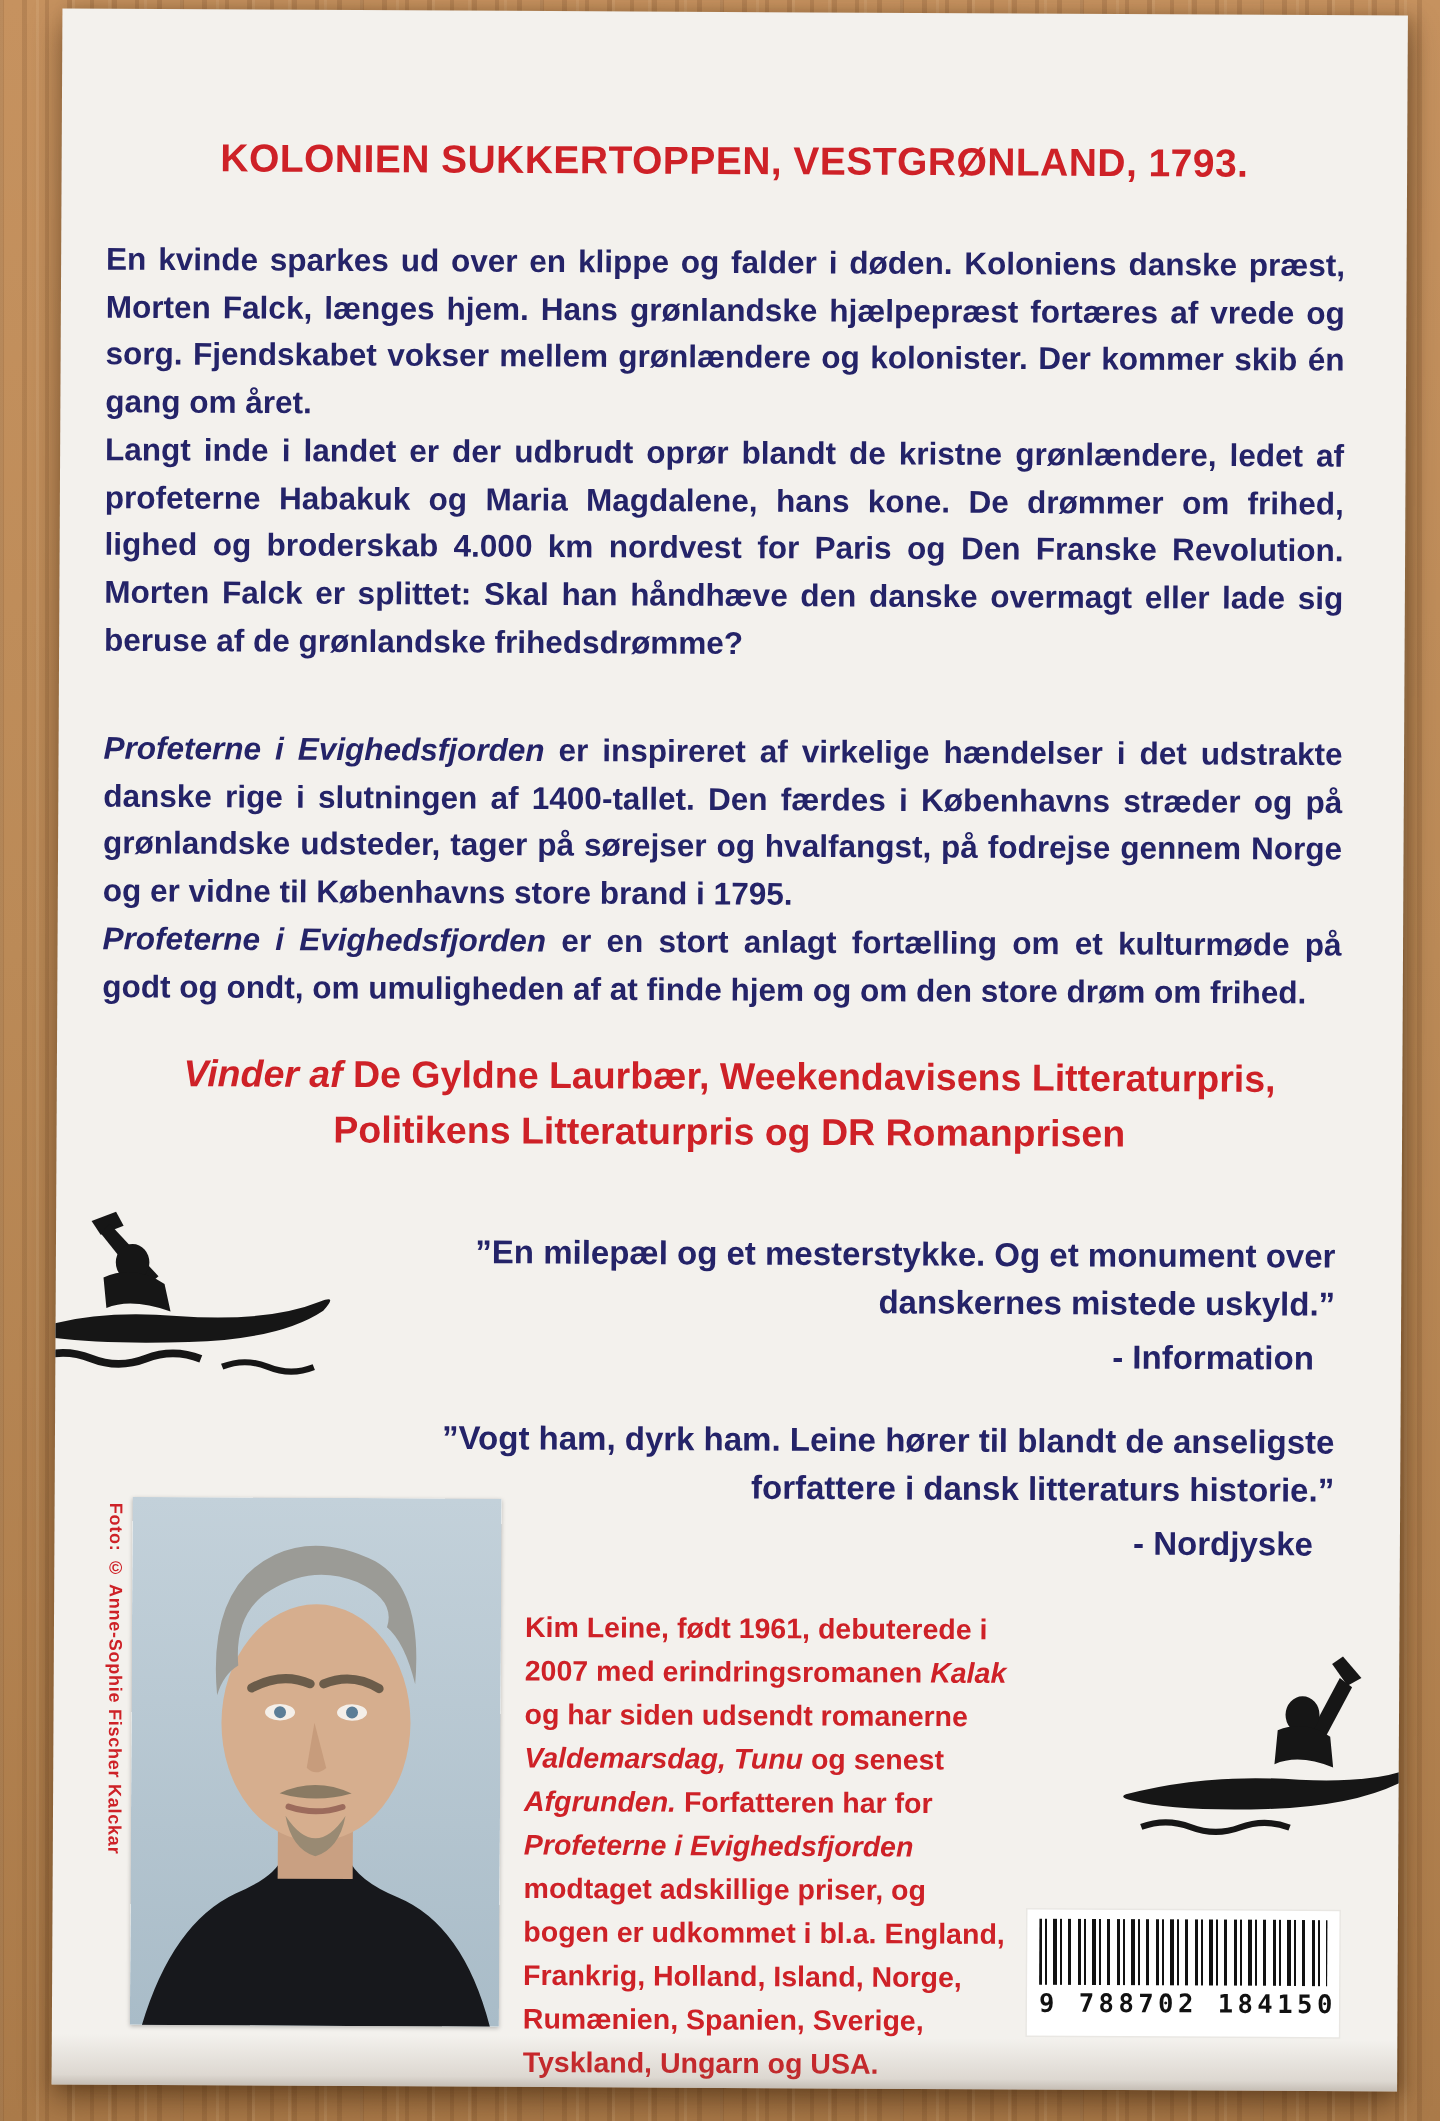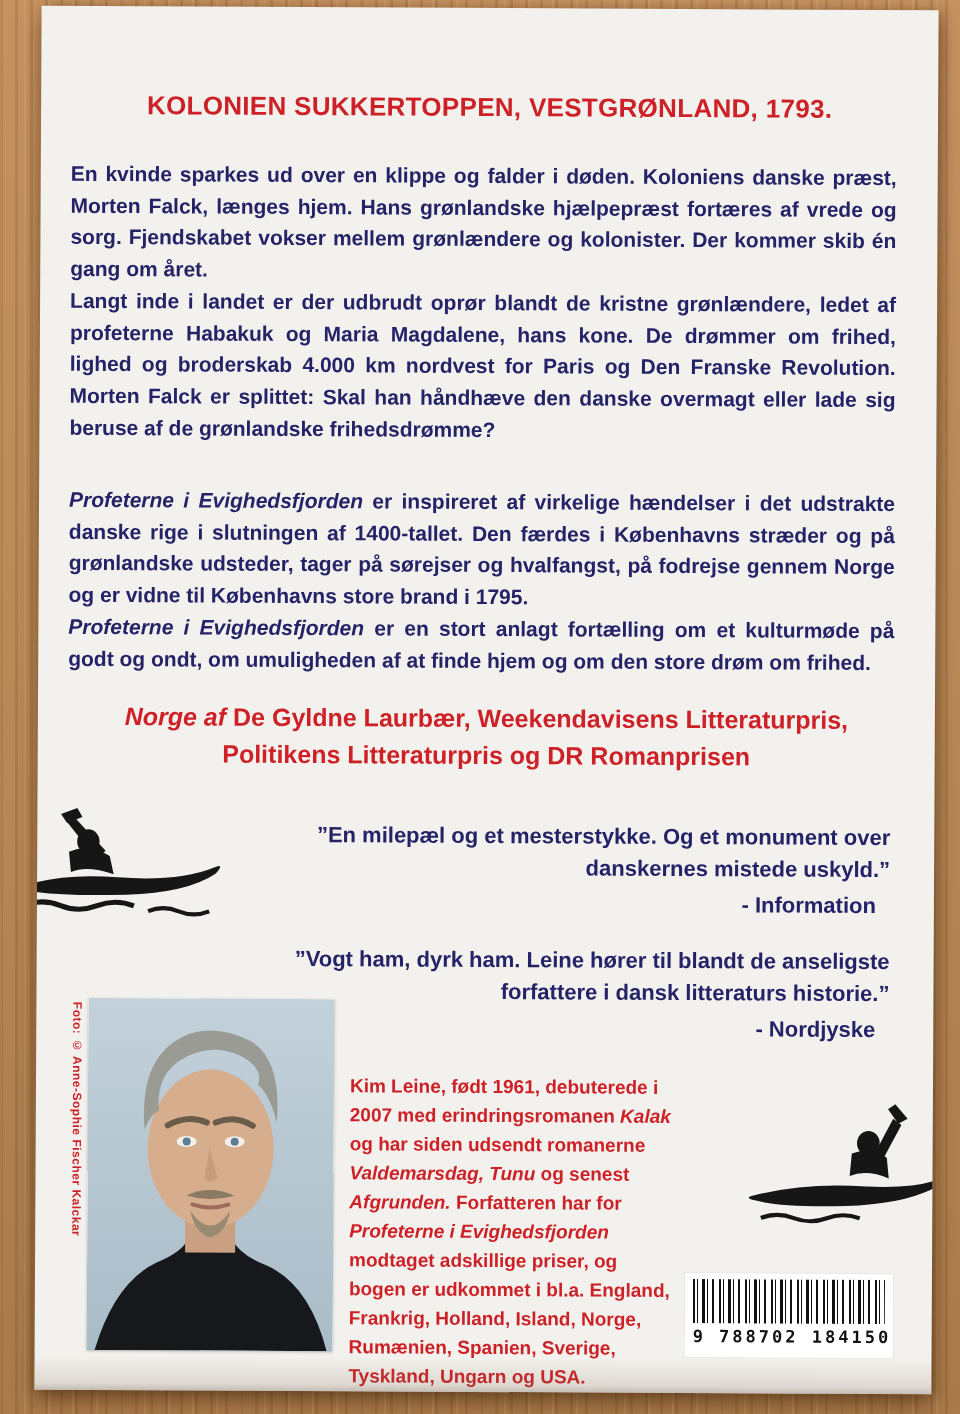--- a/index.html
+++ b/index.html
@@ -97,21 +97,21 @@
     <div class="synopsis syn1">
       <p>En kvinde sparkes ud over en klippe og falder i døden. Koloniens danske præst, Morten Falck, længes hjem. Hans grønlandske hjælpepræst fortæres af vrede og sorg. Fjendskabet vokser mellem grønlændere og kolonister. Der kommer skib én gang om året.</p>
       <p>Langt inde i landet er der udbrudt oprør blandt de kristne grønlændere, ledet af profeterne Habakuk og Maria Magdalene, hans kone. De drømmer om frihed, lighed og broderskab 4.000 km nordvest for Paris og Den Franske Revolution. Morten Falck er splittet: Skal han håndhæve den danske overmagt eller lade sig beruse af de grønlandske frihedsdrømme?</p>
     </div>
 
     <div class="synopsis syn2">
       <p><span class="it">Profeterne i Evighedsfjorden</span><span> er inspireret af virkelige hændelser i det udstrakte danske rige i slutningen af 1400-tallet. Den færdes i Københavns stræder og på grønlandske udsteder, tager på sørejser og hvalfangst, på fodrejse gennem Norge og er vidne til Københavns store brand i 1795.</span></p>
       <p><span class="it">Profeterne i Evighedsfjorden</span><span> er en stort anlagt fortælling om et kulturmøde på godt og ondt, om umuligheden af at finde hjem og om den store drøm om frihed.</span></p>
     </div>
 
-    <div class="awards"><span class="it">Norge af</span><span>  De Gyldne Laurbær, Weekendavisens Litteraturpris, Politikens Litteraturpris og DR Romanprisen</span></div>
+    <div class="awards"><span class="it">Vinder af</span><span>  De Gyldne Laurbær, Weekendavisens Litteraturpris, Politikens Litteraturpris og DR Romanprisen</span></div>
 
     <div class="quote quote1">
       <div>”En milepæl og et mesterstykke. Og et monument over danskernes mistede uskyld.”</div>
       <div class="attr">- Information</div>
     </div>
 
     <div class="quote quote2">
       <div>”Vogt ham, dyrk ham. Leine hører til blandt de anseligste forfattere i dansk litteraturs historie.”</div>
       <div class="attr">- Nordjyske</div>
     </div>

